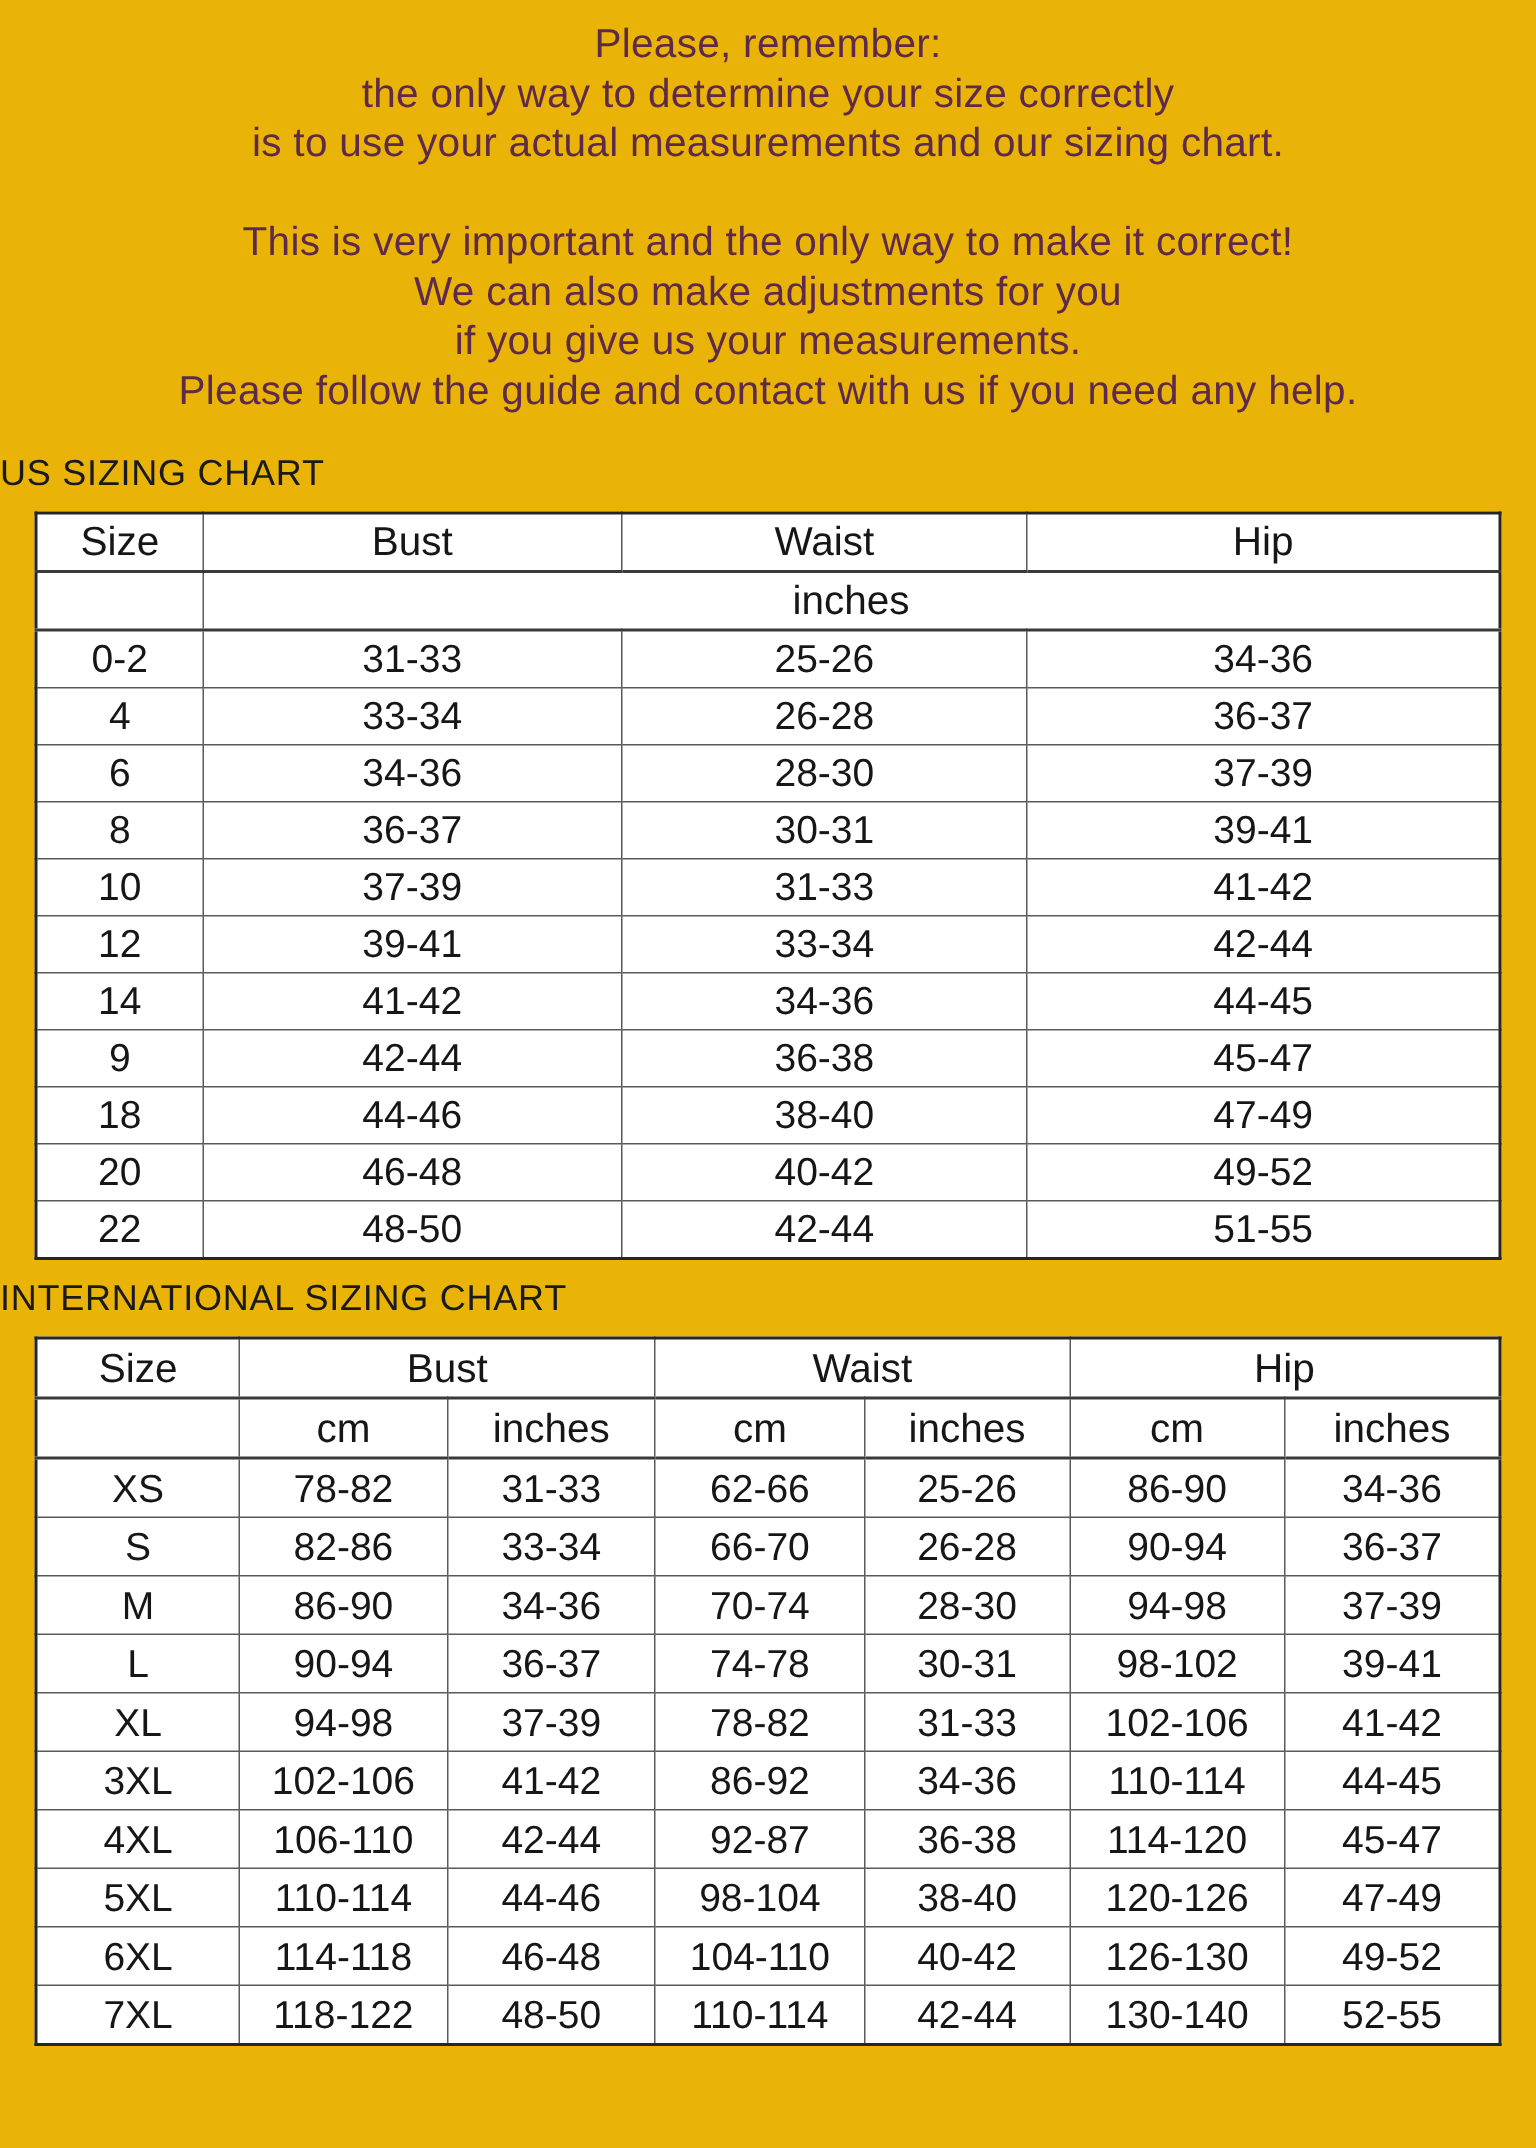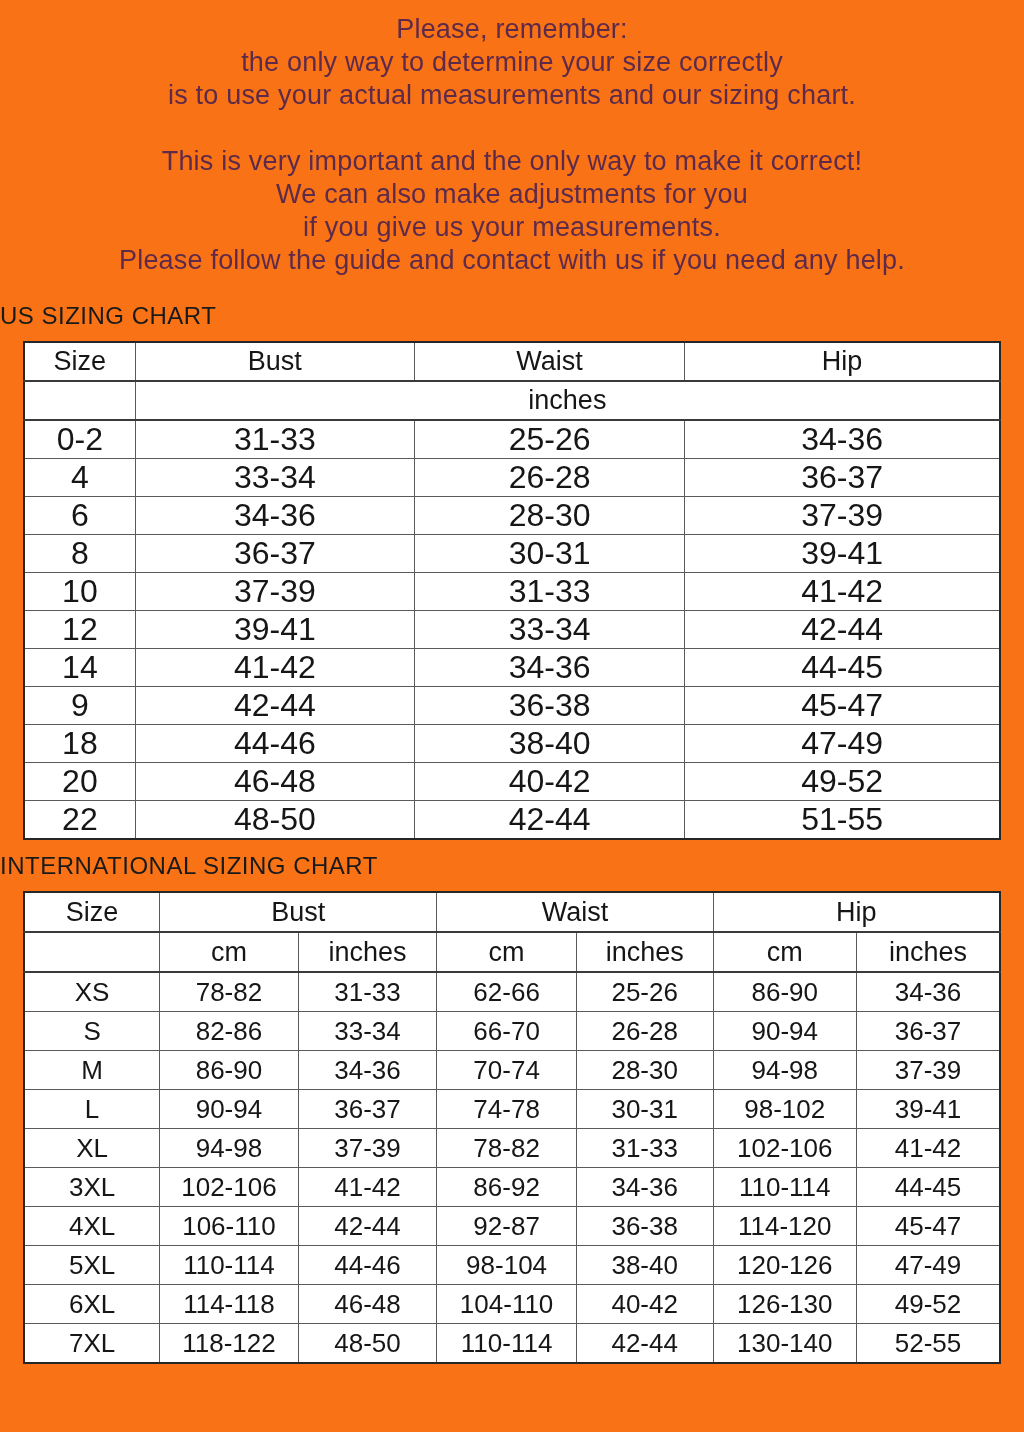--- a/index.html
+++ b/index.html
@@ -3,21 +3,21 @@
 <meta charset="utf-8">
 <style>
   html, body {
     margin: 0;
     padding: 0;
     background: #ffffff;
   }
   .page {
     width: 1024px;
     height: 1432px;
-    background: #f97316;
+    background: #eab308;
     font-family: "Liberation Sans", sans-serif;
     overflow: hidden;
     box-sizing: border-box;
   }
   
   .intro {
     padding-top: 13px;
     text-align: center;
     color: #5e2a49;
     font-size: 27px;
@@ -57,21 +57,21 @@
     color: #161616;
     padding: 0;
     overflow: hidden;
     white-space: nowrap;
   }
   table.size-table thead th {
     border-bottom-width: 2px;
     border-bottom-color: #3a3a3a;
   }
   .us-table th  { height: 37px; font-size: 27px; }
-  .us-table td  { height: 37px; font-size: 32px; }
+  .us-table td  { height: 37px; font-size: 26px; }
   .intl-table th { height: 38px; font-size: 27px; }
   .intl-table td { height: 38px; font-size: 26px; }
 </style>
 </head>
 <body>
 
 <div class="page">
 
   <div class="intro">
     <div class="intro-line">Please, remember:</div>

